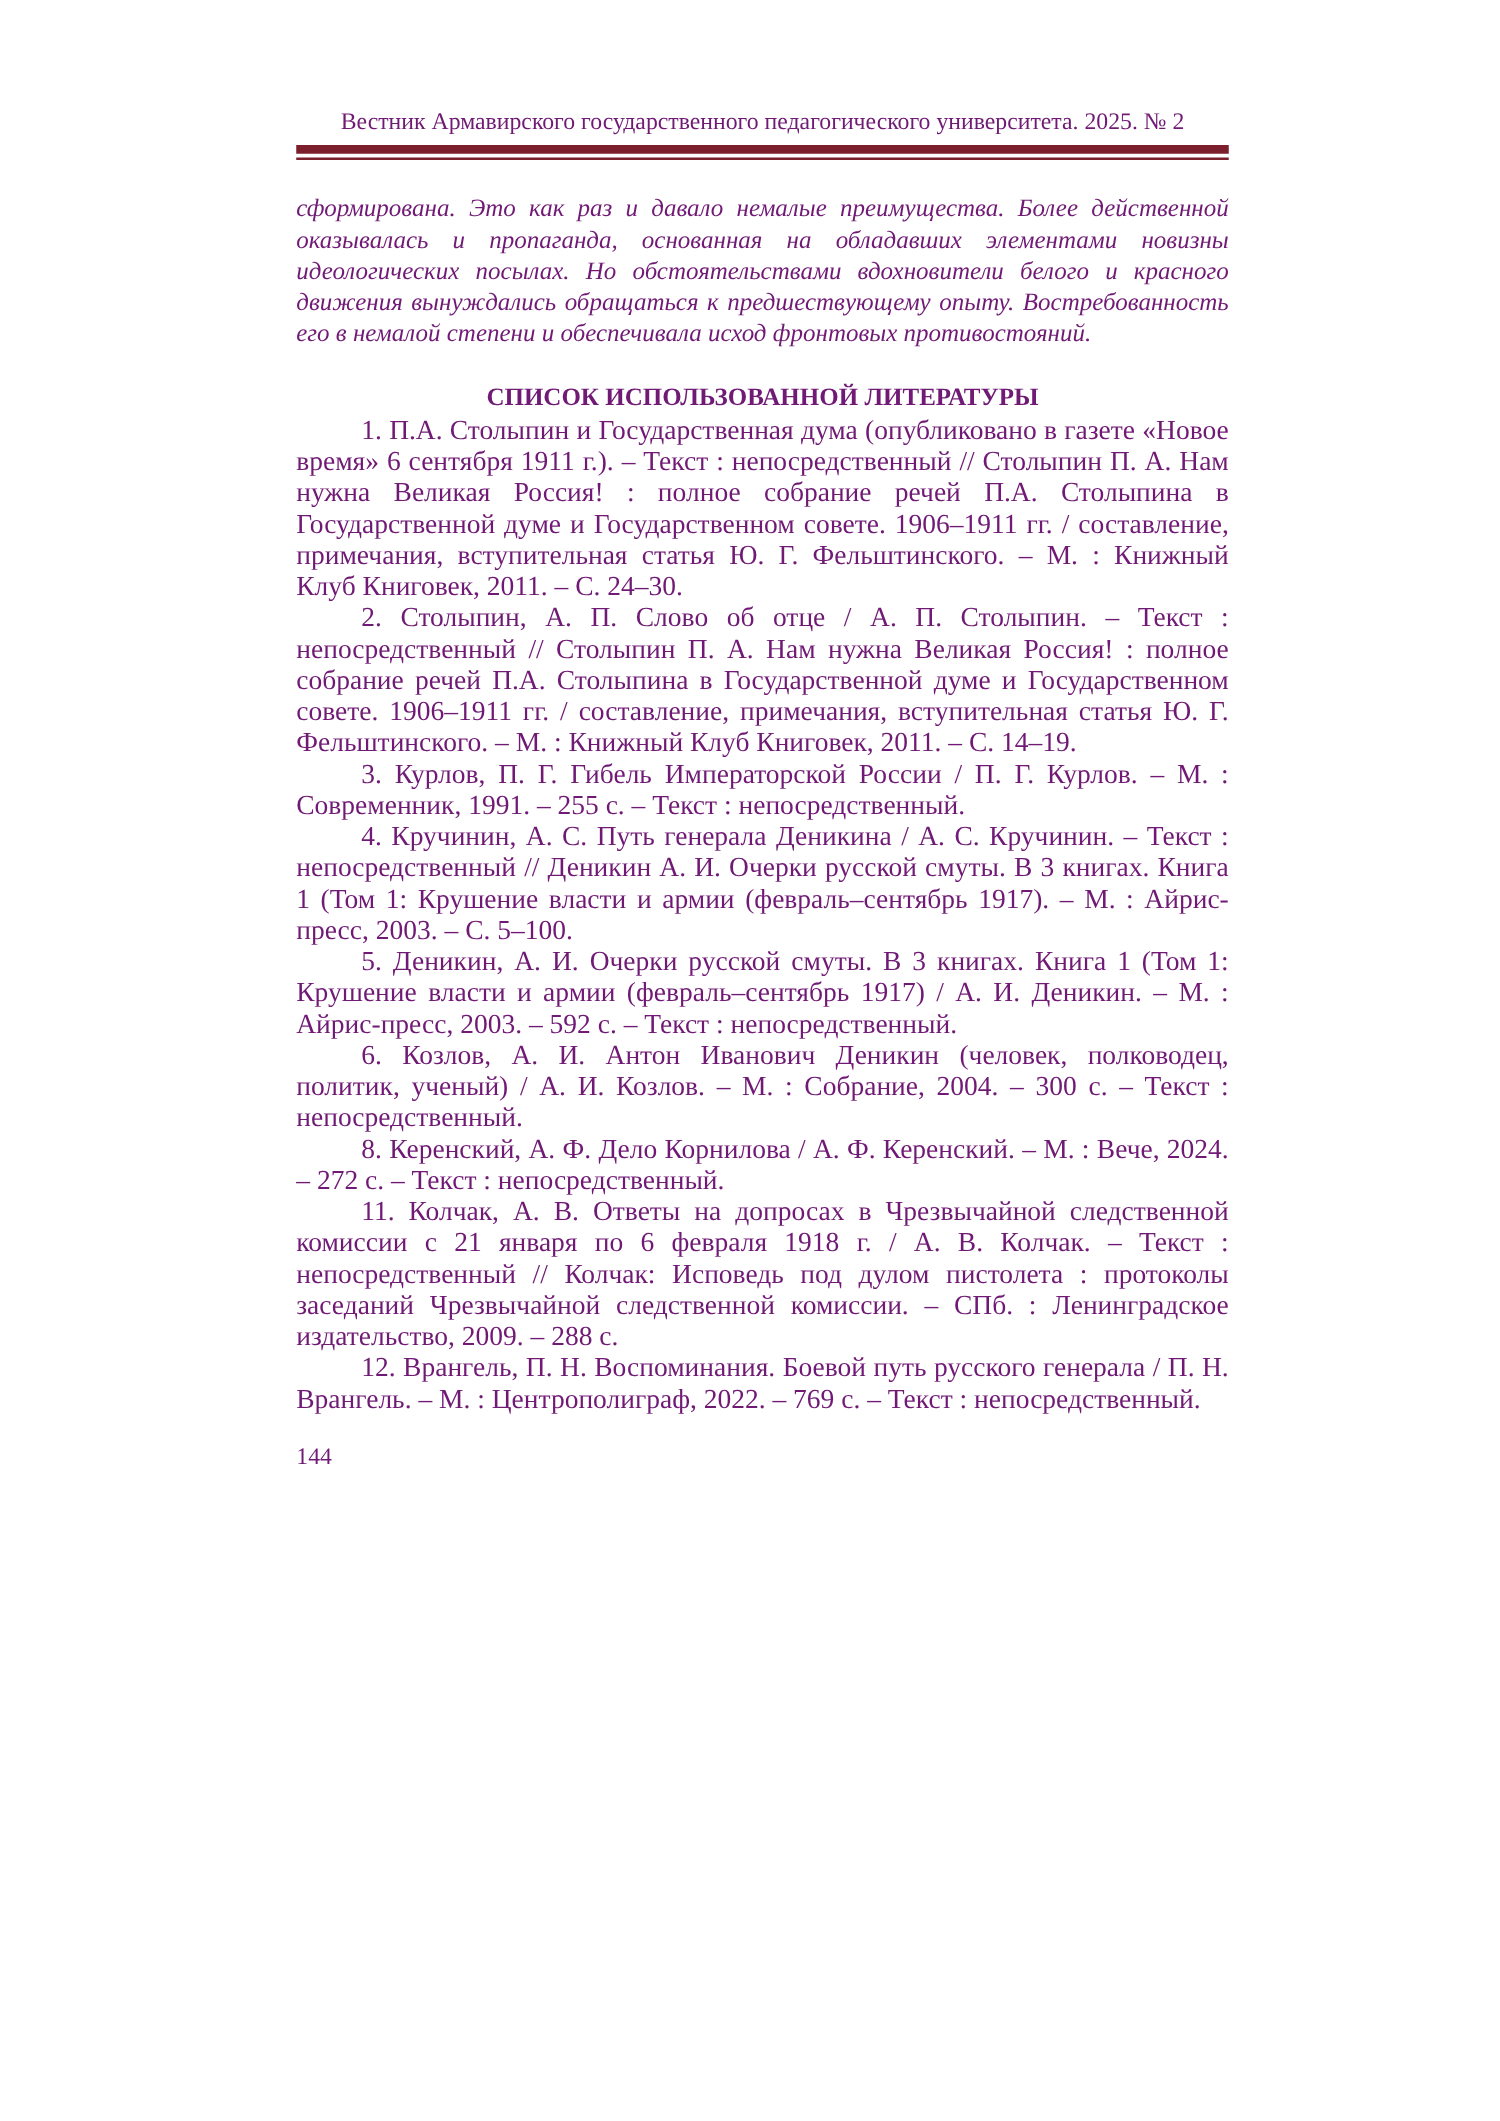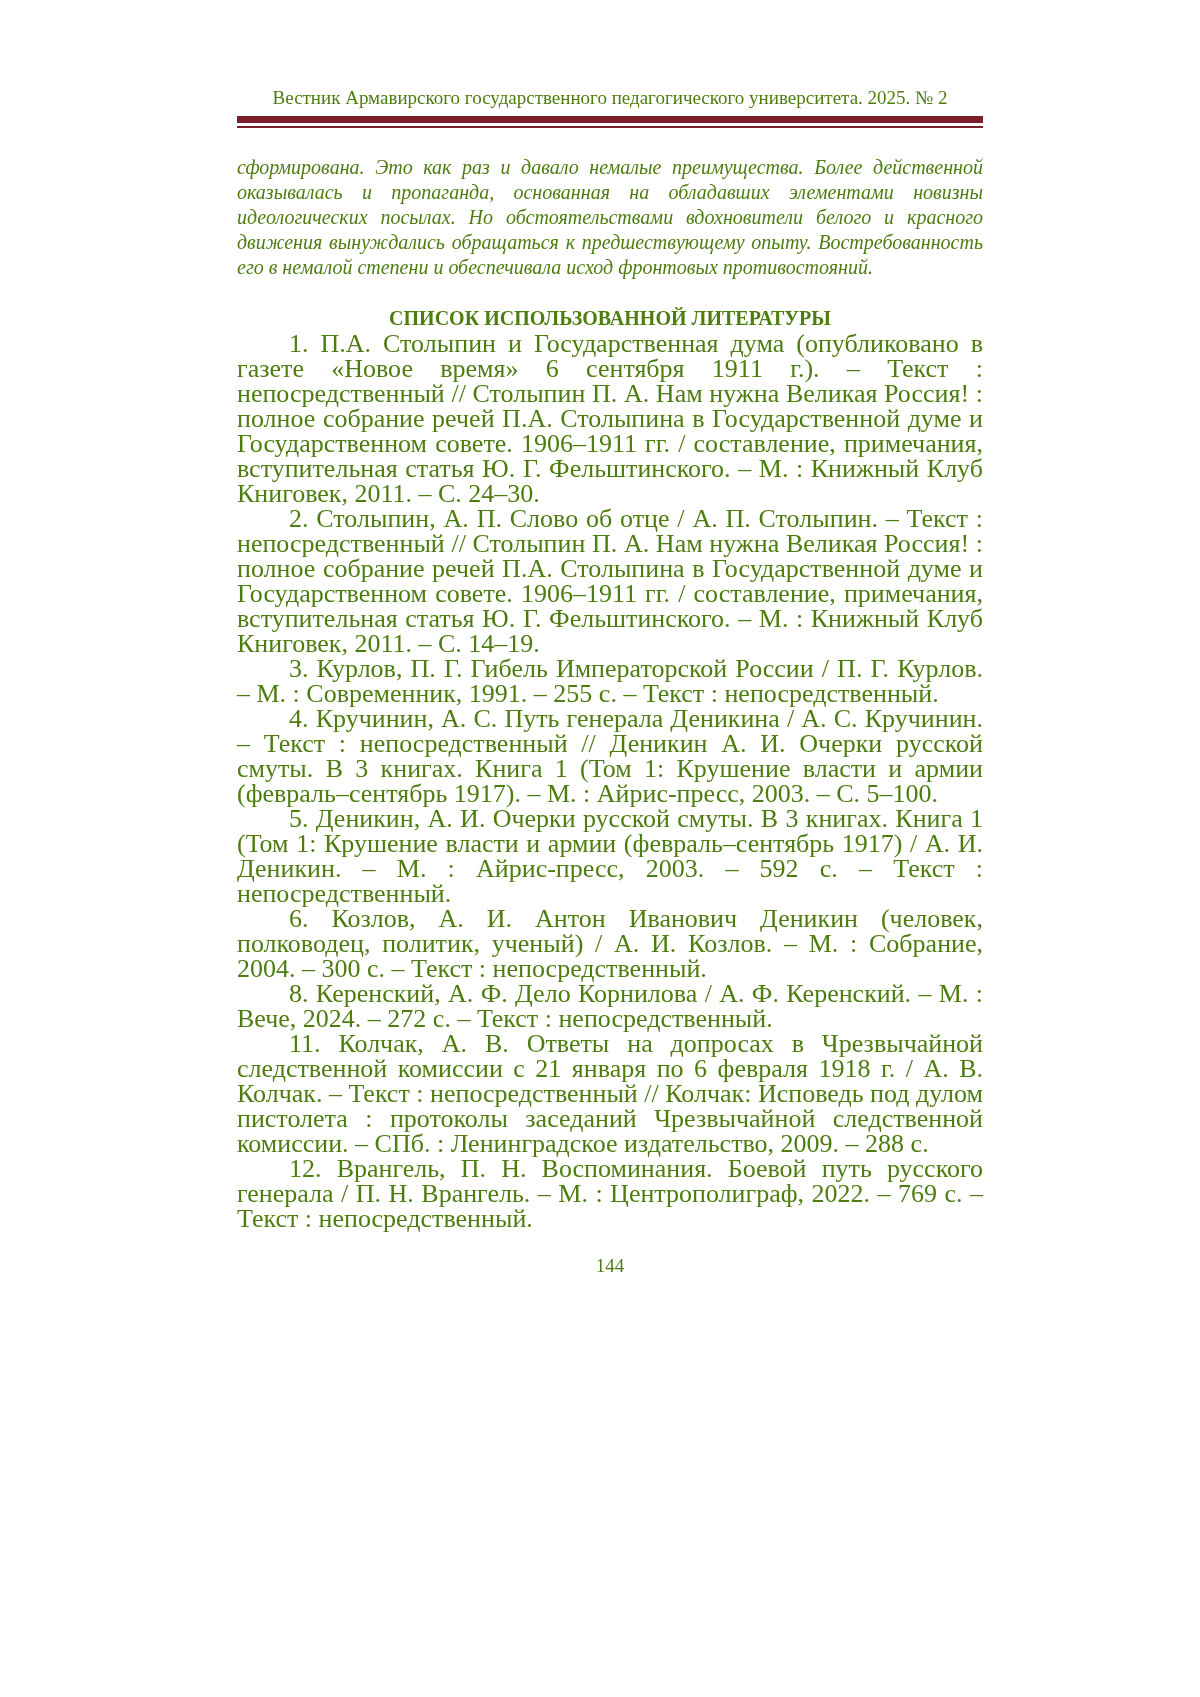--- a/index.html
+++ b/index.html
@@ -4,21 +4,21 @@
 <style>
   * { box-sizing: border-box; }
   html, body { margin: 0; padding: 0; }
   body { background: #ffffff; }
   .page {
     position: relative;
     width: 1200px;
     height: 1697px;
     background: #ffffff;
     font-family: "Liberation Serif", "DejaVu Serif", serif;
-    color: #4d7c0f;
+    color: #701a75;
     overflow: hidden;
   }
   .content {
     position: absolute;
     left: 237px;
     top: 86px;
     width: 746px;
   }
   .journal-title {
     font-size: 19px;
@@ -37,28 +37,27 @@
   }
   .refs-heading {
     margin: 26px 0 0 0;
     font-size: 20px;
     line-height: 25px;
     text-align: center;
     font-weight: bold;
   }
   .ref {
     margin: 0;
-    font-size: 26px;
+    font-size: 22px;
     line-height: 25px;
     text-align: justify;
     text-indent: 52px;
   }
   .page-number {
     margin-top: 24px;
-    text-align: center;
     font-size: 19px;
   }
 </style>
 </head>
 <body>
 
 <div class="page">
   <div class="content">
 
     <header class="page-header">

